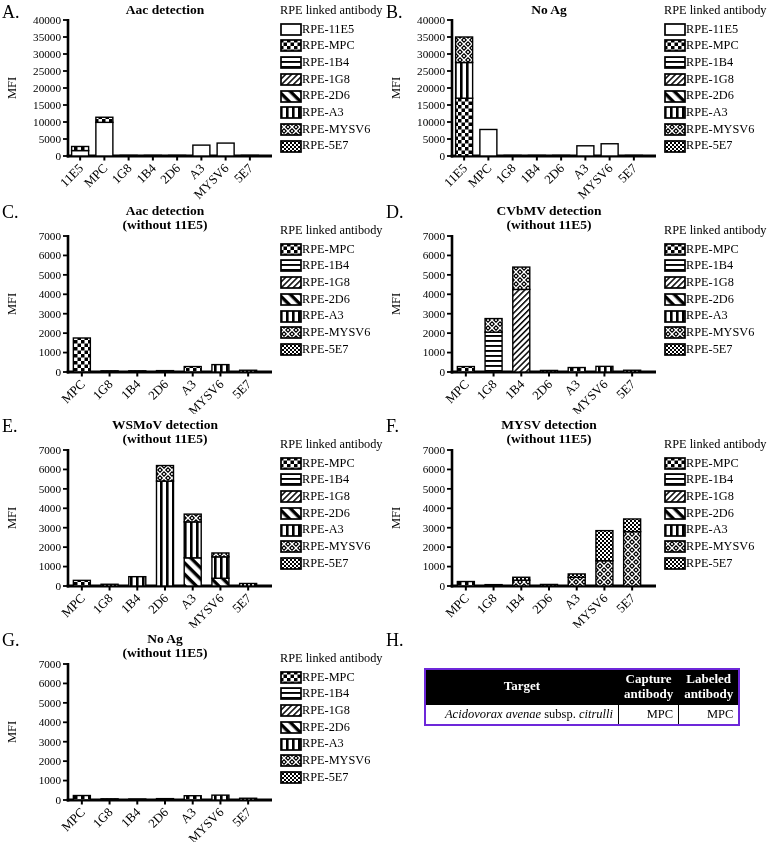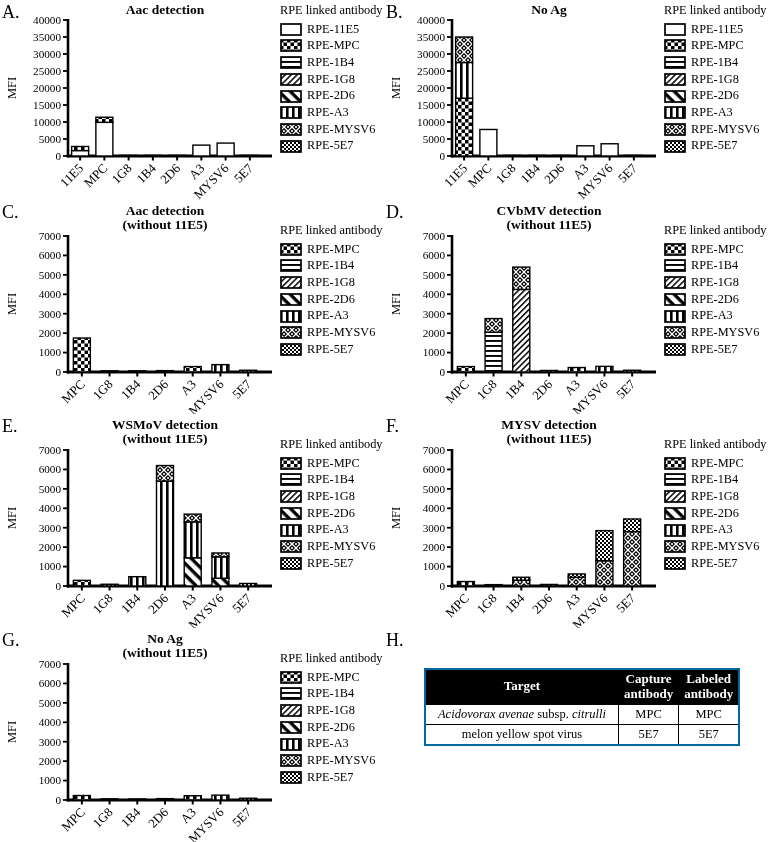--- a/index.html
+++ b/index.html
@@ -11,28 +11,28 @@
   .panel-letter{position:absolute;top:2px;left:2px;font-size:18px;}
   svg.chart{display:block;margin-left:4px;flex-shrink:0;}
   .ctitle{font-family:"Liberation Serif","DejaVu Serif",serif;font-size:13.5px;font-weight:bold;}
   .ytick{font-family:"Liberation Serif","DejaVu Serif",serif;font-size:11.2px;}
   .xlab{font-family:"Liberation Serif","DejaVu Serif",serif;font-size:12.8px;}
   .ylab{font-family:"Liberation Serif","DejaVu Serif",serif;font-size:12.5px;}
   .legend{width:104px;font-size:12.3px;line-height:1.1;}
   .legend-top{padding-top:4px;}
   .legend-low{padding-top:24px;}
   .legend-title{margin-bottom:5px;white-space:nowrap;}
-  .legend-item{display:flex;align-items:center;gap:5px;margin-bottom:3.2px;}
+  .legend-item{display:flex;align-items:center;margin-bottom:3.2px;}
   .legend-item svg{flex-shrink:0;display:block;}
   .legend-item span{white-space:nowrap;}
-  .panel-h table{border-collapse:collapse;margin:40px 0 0 40px;border:2px solid #0369a1;
+  .panel-h table{border-collapse:collapse;margin:40px 0 0 40px;border:2px solid #6d28d9;
                  font-size:12.5px;}
   .panel-h th{background:#000;color:#fff;font-weight:bold;font-size:13px;
               border:1.5px solid #000;padding:2px 5px;text-align:center;line-height:1.15;}
-  .panel-h td{border:1.5px solid #000;padding:2px 5px;text-align:center;white-space:nowrap;}
+  .panel-h td{border:1.5px solid #000;padding:2px 5px;text-align:right;white-space:nowrap;}
   .panel-h th:first-child{min-width:182px;}
 </style>
 </head>
 <body>
 
 <svg width="0" height="0" style="position:absolute" aria-hidden="true">
   <defs>
     <pattern id="pat-checker" width="7" height="7" patternUnits="userSpaceOnUse">
       <rect width="7" height="7" fill="#fff"></rect>
       <rect x="0" y="0" width="3.5" height="3.5" fill="#000"></rect>
@@ -759,21 +759,16 @@
             <th>Capture<br>antibody</th>
             <th>Labeled<br>antibody</th>
           </tr>
         </thead>
         <tbody>
           <tr>
             <td><span style="font-style: italic;">Acidovorax avenae</span><span> subsp. </span><span style="font-style: italic;">citrulli</span></td>
             <td>MPC</td>
             <td>MPC</td>
           </tr>
-          <tr>
-            <td><span>melon yellow spot virus</span></td>
-            <td>5E7</td>
-            <td>5E7</td>
-          </tr>
         </tbody>
       </table>
     </div>
   </div>
 
 </body></html>

